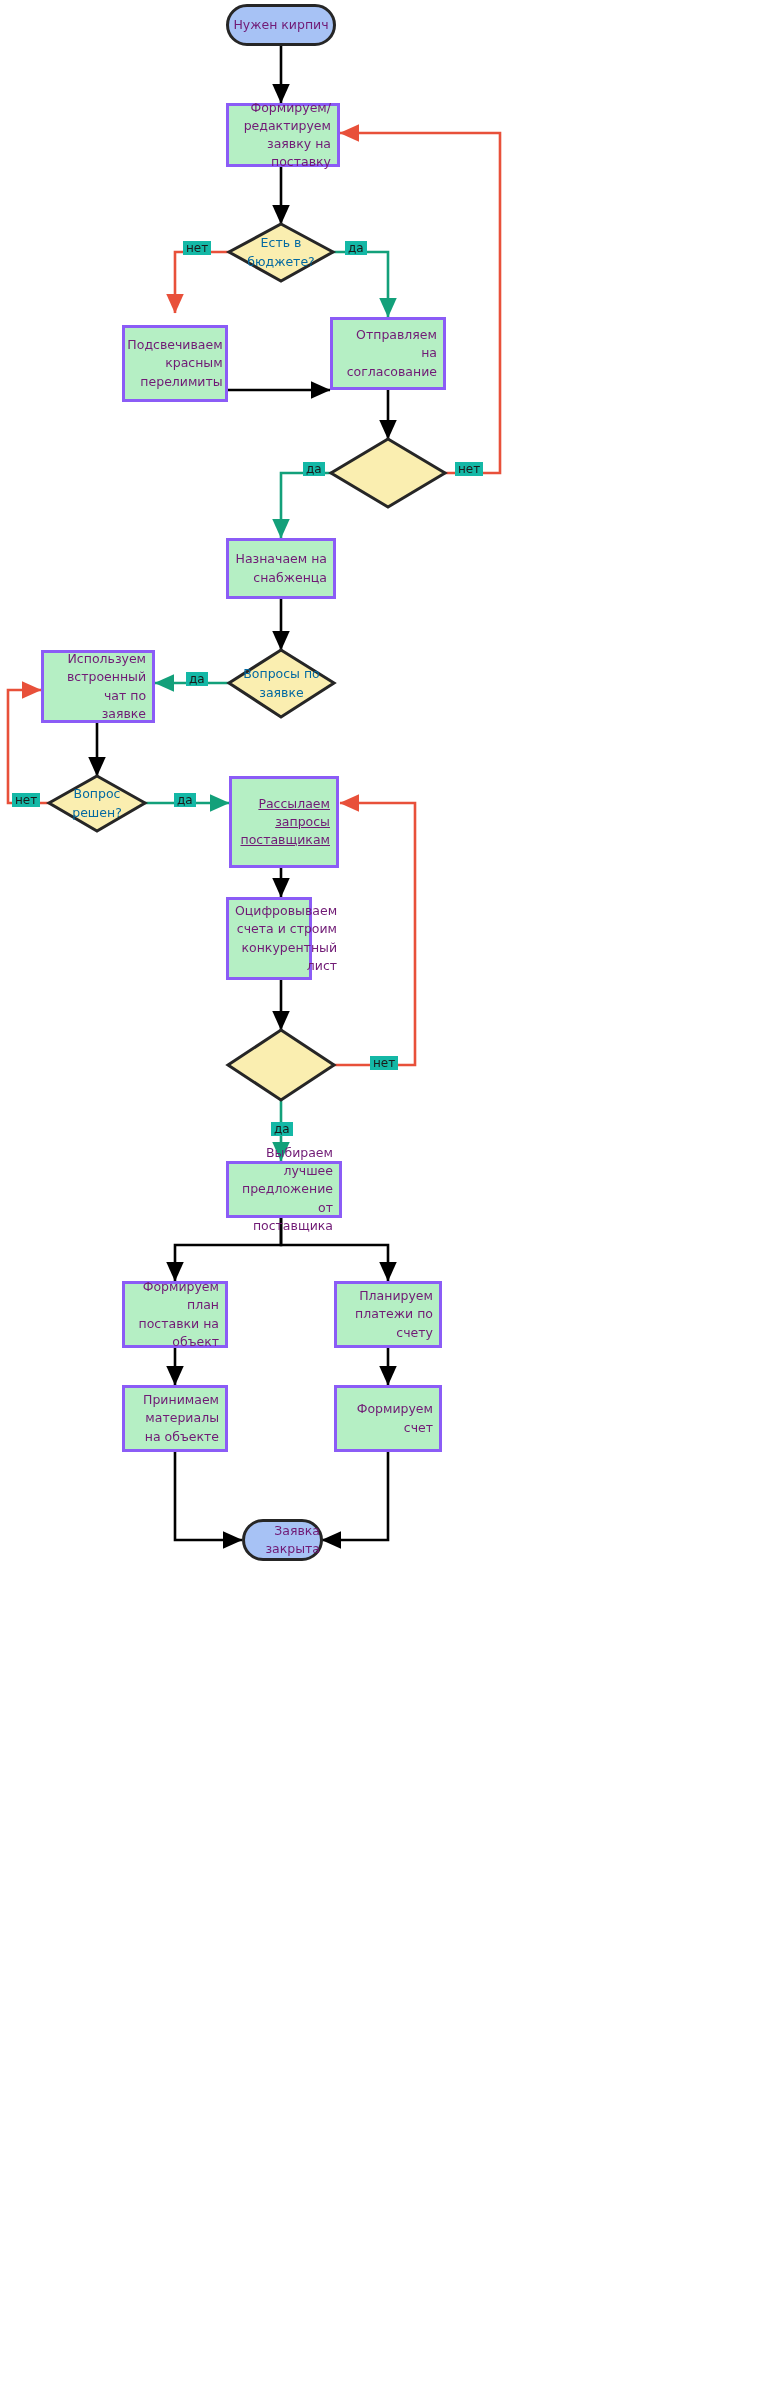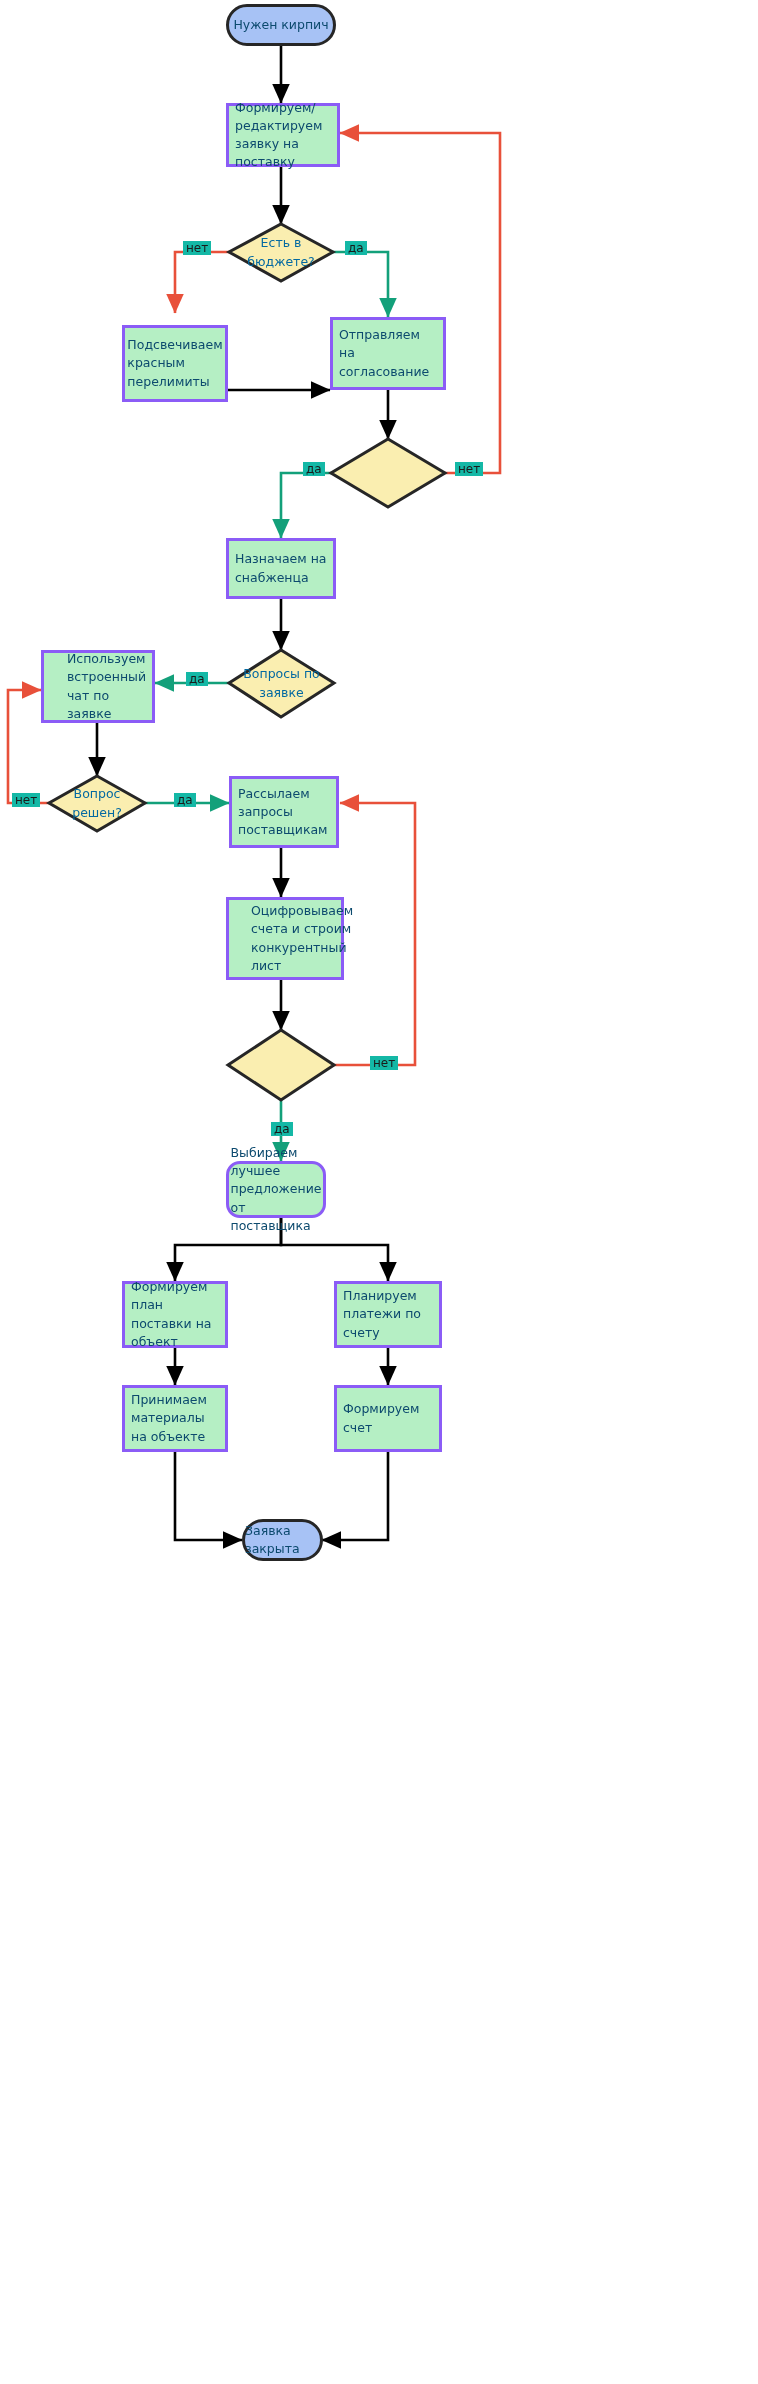--- a/index.html
+++ b/index.html
@@ -1,19 +1,19 @@
 <!DOCTYPE html>
 <html><head>
 <meta charset="utf-8">
 <style>
   html,body{margin:0;padding:0;background:#ffffff;}
   body{font-family:"DejaVu Sans","Liberation Sans",sans-serif;}
   #canvas{position:relative;width:758px;height:2384px;background:#fff;overflow:hidden;}
   svg.edges{position:absolute;left:0;top:0;width:758px;height:2384px;}
-  .node{position:absolute;box-sizing:border-box;display:flex;align-items:center;justify-content:center;text-align:left;color:#0c4a6e;}
+  .node{position:absolute;box-sizing:border-box;display:flex;align-items:center;justify-content:center;text-align:right;color:#701a75;}
   .proc{background:#b5efc4;border:3px solid #8b5cf6;font-size:12.5px;line-height:1.45;padding:4px 6px;}
   .term{background:#a7c2f5;border:3px solid #262626;border-radius:28px;font-size:12.5px;line-height:1.45;}
   .dec-wrap{position:absolute;}
   .dec-wrap .lbl{position:absolute;left:0;top:0;width:100%;height:100%;display:flex;align-items:center;justify-content:center;text-align:center;font-size:12.5px;line-height:1.45;color:#0369a1;z-index:2;pointer-events:none;}
   .edge-label{position:absolute;font-size:12px;color:#1a1a1a;background:#14b8a6;padding:0 3px;white-space:nowrap;z-index:3;}
 </style>
 </head>
 <body>
 
 <div id="canvas">
@@ -97,28 +97,28 @@
   <div class="edge-label" style="left:186px;top:672px;">да</div>
 
   <div class="node proc" style="left:41px;top:650px;width:114px;height:73px;padding-left:23px;">Используем встроенный чат по заявке</div>
 
   <div class="dec-wrap" style="left:49px;top:776px;width:96px;height:55px;">
     <div class="lbl">Вопрос решен?</div>
   </div>
   <div class="edge-label" style="left:12px;top:793px;">нет</div>
   <div class="edge-label" style="left:174px;top:793px;">да</div>
 
-  <div class="node proc" style="left:229px;top:776px;width:110px;height:72px;">Рассылаем запросы поставщикам</div>
+  <div class="node proc" style="left:229px;top:776px;width:110px;height:92px;text-decoration:underline;">Рассылаем запросы поставщикам</div>
 
-  <div class="node proc" style="left:226px;top:897px;width:118px;height:83px;padding-left:40px;">Оцифровываем счета и строим конкурентный лист</div>
+  <div class="node proc" style="left:226px;top:897px;width:86px;height:83px;padding-left:40px;">Оцифровываем счета и строим конкурентный лист</div>
 
   <div class="edge-label" style="left:370px;top:1056px;">нет</div>
   <div class="edge-label" style="left:271px;top:1122px;">да</div>
 
-  <div class="node proc" style="left:226px;top:1161px;width:100px;height:57px;border-radius:14px;">Выбираем лучшее предложение от поставщика</div>
+  <div class="node proc" style="left:226px;top:1161px;width:116px;height:57px;">Выбираем лучшее предложение от поставщика</div>
 
   <div class="node proc" style="left:122px;top:1281px;width:106px;height:67px;">Формируем план поставки на объект</div>
 
   <div class="node proc" style="left:334px;top:1281px;width:108px;height:67px;">Планируем платежи по счету</div>
 
   <div class="node proc" style="left:122px;top:1385px;width:106px;height:67px;">Принимаем материалы на объекте</div>
 
   <div class="node proc" style="left:334px;top:1385px;width:108px;height:67px;">Формируем счет</div>
 
   <div class="node term" style="left:242px;top:1519px;width:81px;height:42px;">Заявка закрыта</div>

